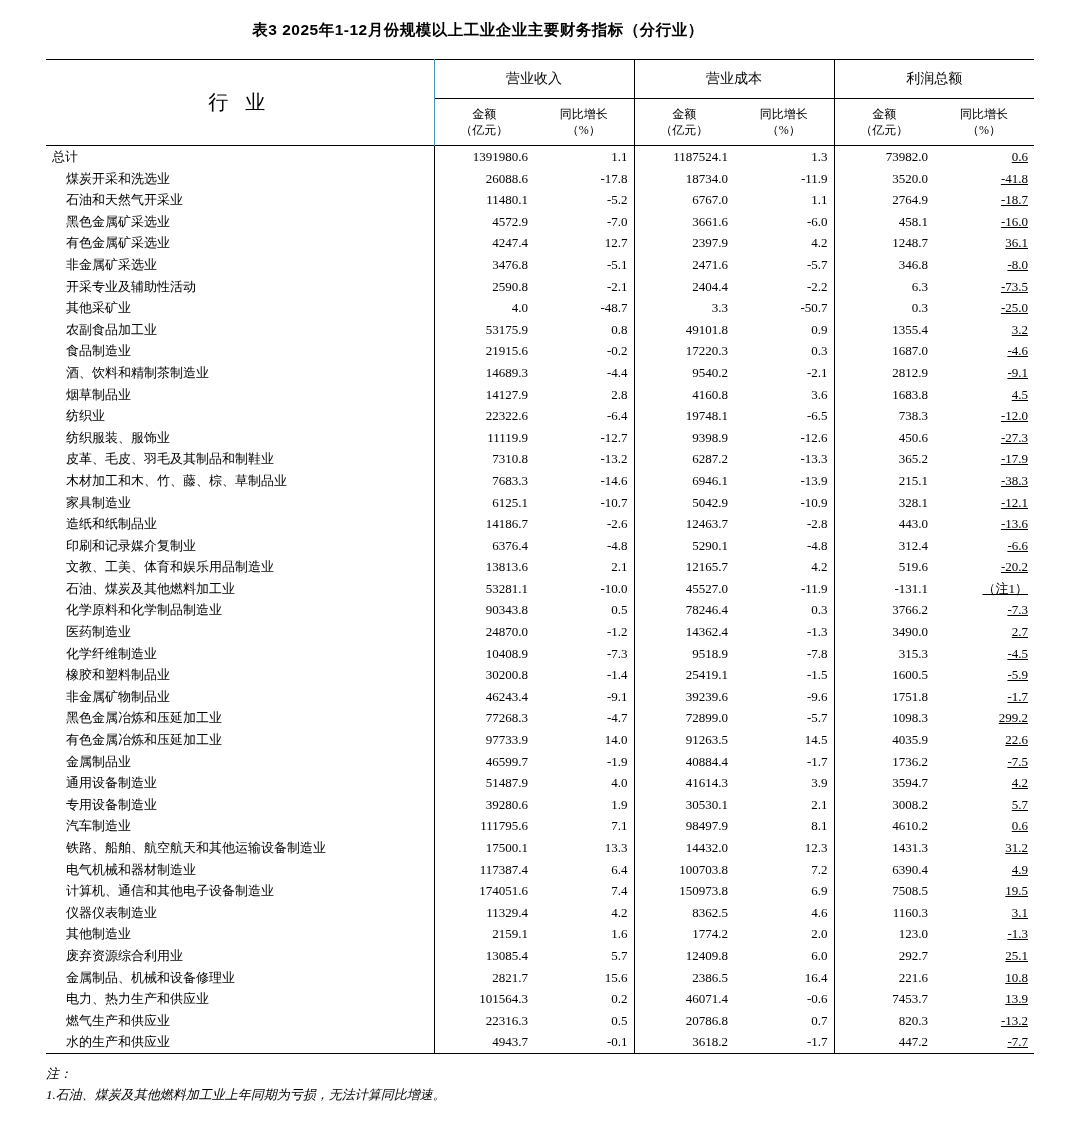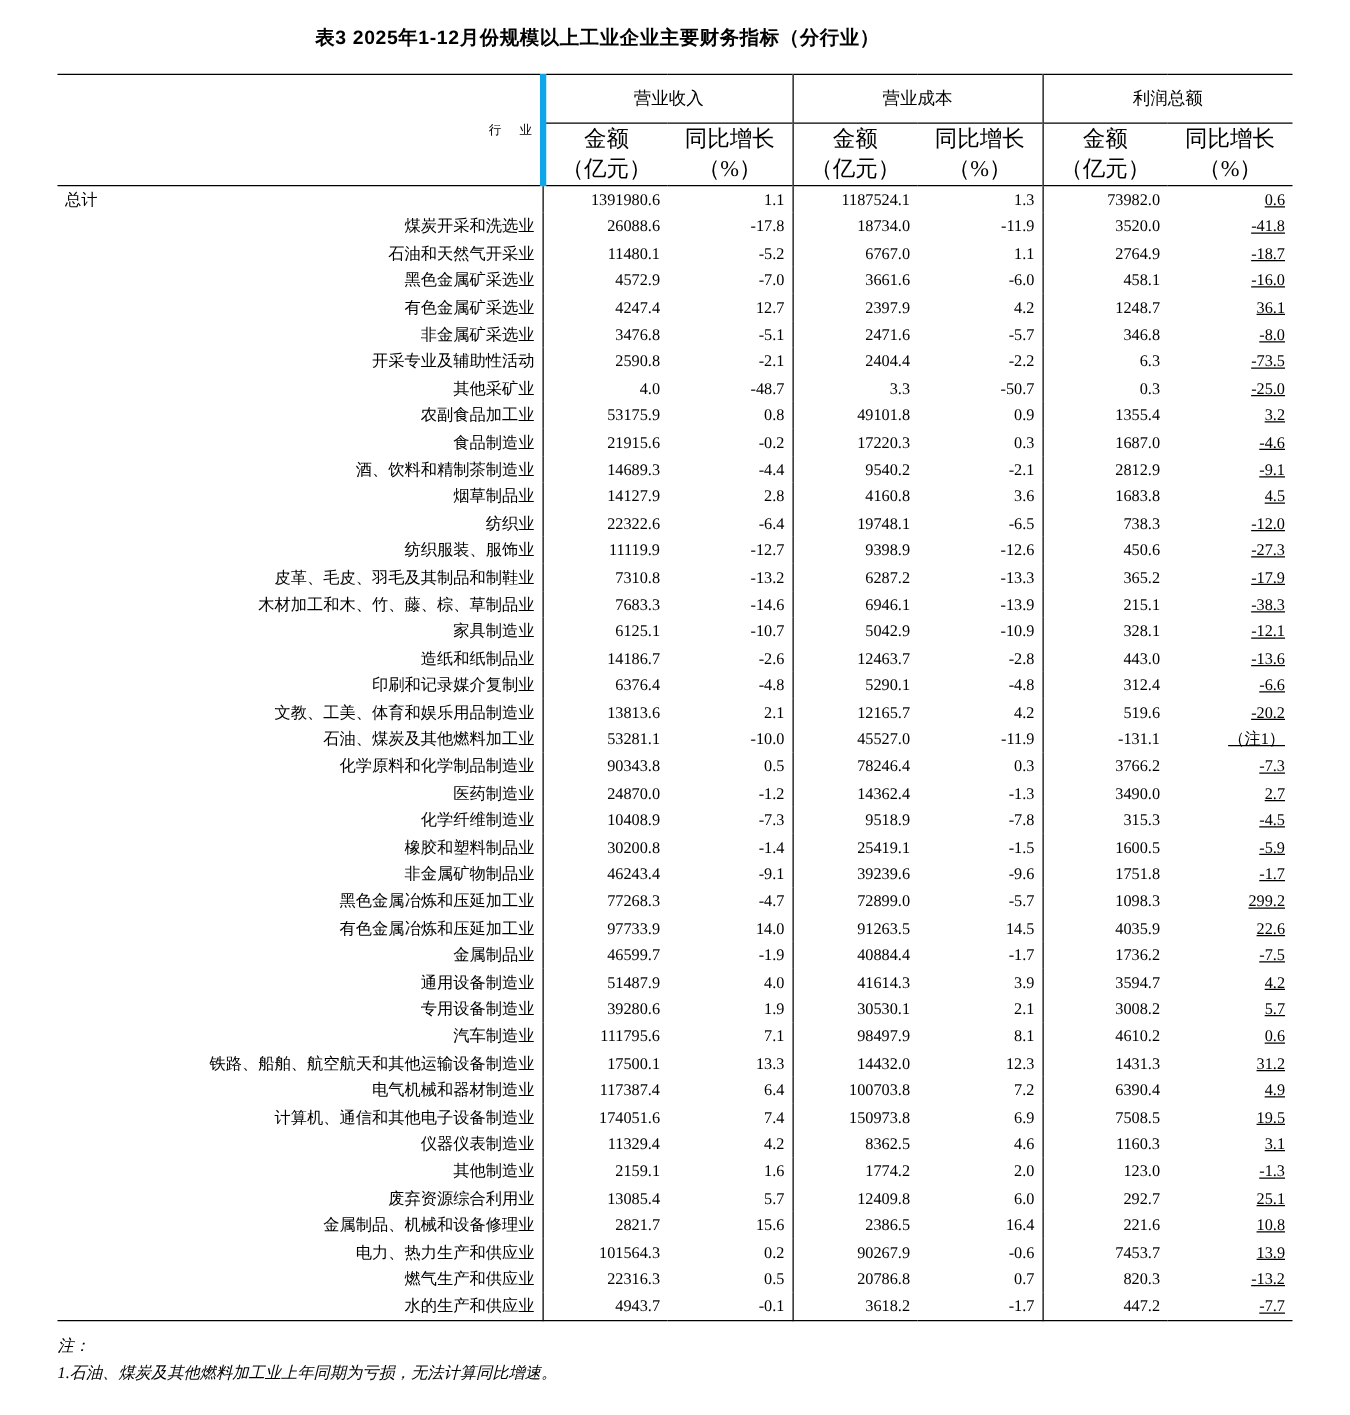--- a/index.html
+++ b/index.html
@@ -51,32 +51,32 @@
   .hdr-top th {
     height: 38px;
     vertical-align: middle;
     text-align: center;
     font-size: 14px;
   }
   .hdr-sub th {
     height: 46px;
     vertical-align: middle;
     text-align: center;
-    font-size: 18px;
+    font-size: 12px;
     line-height: 1.35;
   }
   .hdr-sub {
     border-bottom: 1.3px solid #000;
   }
   th.industry-head {
-    text-align: right;
-    font-size: 10px;
+    text-align: center;
+    font-size: 20px;
     vertical-align: middle;
     letter-spacing: 6px;
-    border-right: 5px solid #0ea5e9;
+    border-right: 1px solid #0ea5e9;
   }
   th.grp {
     border-right: 1px solid #000;
     text-align: center;
   }
   th.sub-amt {
   }
   th.sub-pct {
     border-right: 1px solid #000;
   }
@@ -92,21 +92,20 @@
     white-space: nowrap;
     overflow: hidden;
   }
   tbody td.name {
     text-align: left;
     padding-left: 6px;
     border-right: 1px solid #000;
   }
   tbody td.name.indent {
     padding-left: 20px;
-    text-align: right;
   }
   tbody td.pct {
     border-right: 1px solid #000;
   }
   tbody td.pct.last {
     border-right: none;
     text-decoration: underline;
   }
   tbody tr.last-row td {
     border-bottom: 1.3px solid #000;
@@ -522,21 +521,21 @@
             <td class="pct">15.6</td>
             <td class="num">2386.5</td>
             <td class="pct">16.4</td>
             <td class="num">221.6</td>
             <td class="pct last">10.8</td>
           </tr>
           <tr>
             <td class="name indent">电力、热力生产和供应业</td>
             <td class="num">101564.3</td>
             <td class="pct">0.2</td>
-            <td class="num">90267.9</td>
+            <td class="num">46071.4</td>
             <td class="pct">-0.6</td>
             <td class="num">7453.7</td>
             <td class="pct last">13.9</td>
           </tr>
           <tr>
             <td class="name indent">燃气生产和供应业</td>
             <td class="num">22316.3</td>
             <td class="pct">0.5</td>
             <td class="num">20786.8</td>
             <td class="pct">0.7</td>

